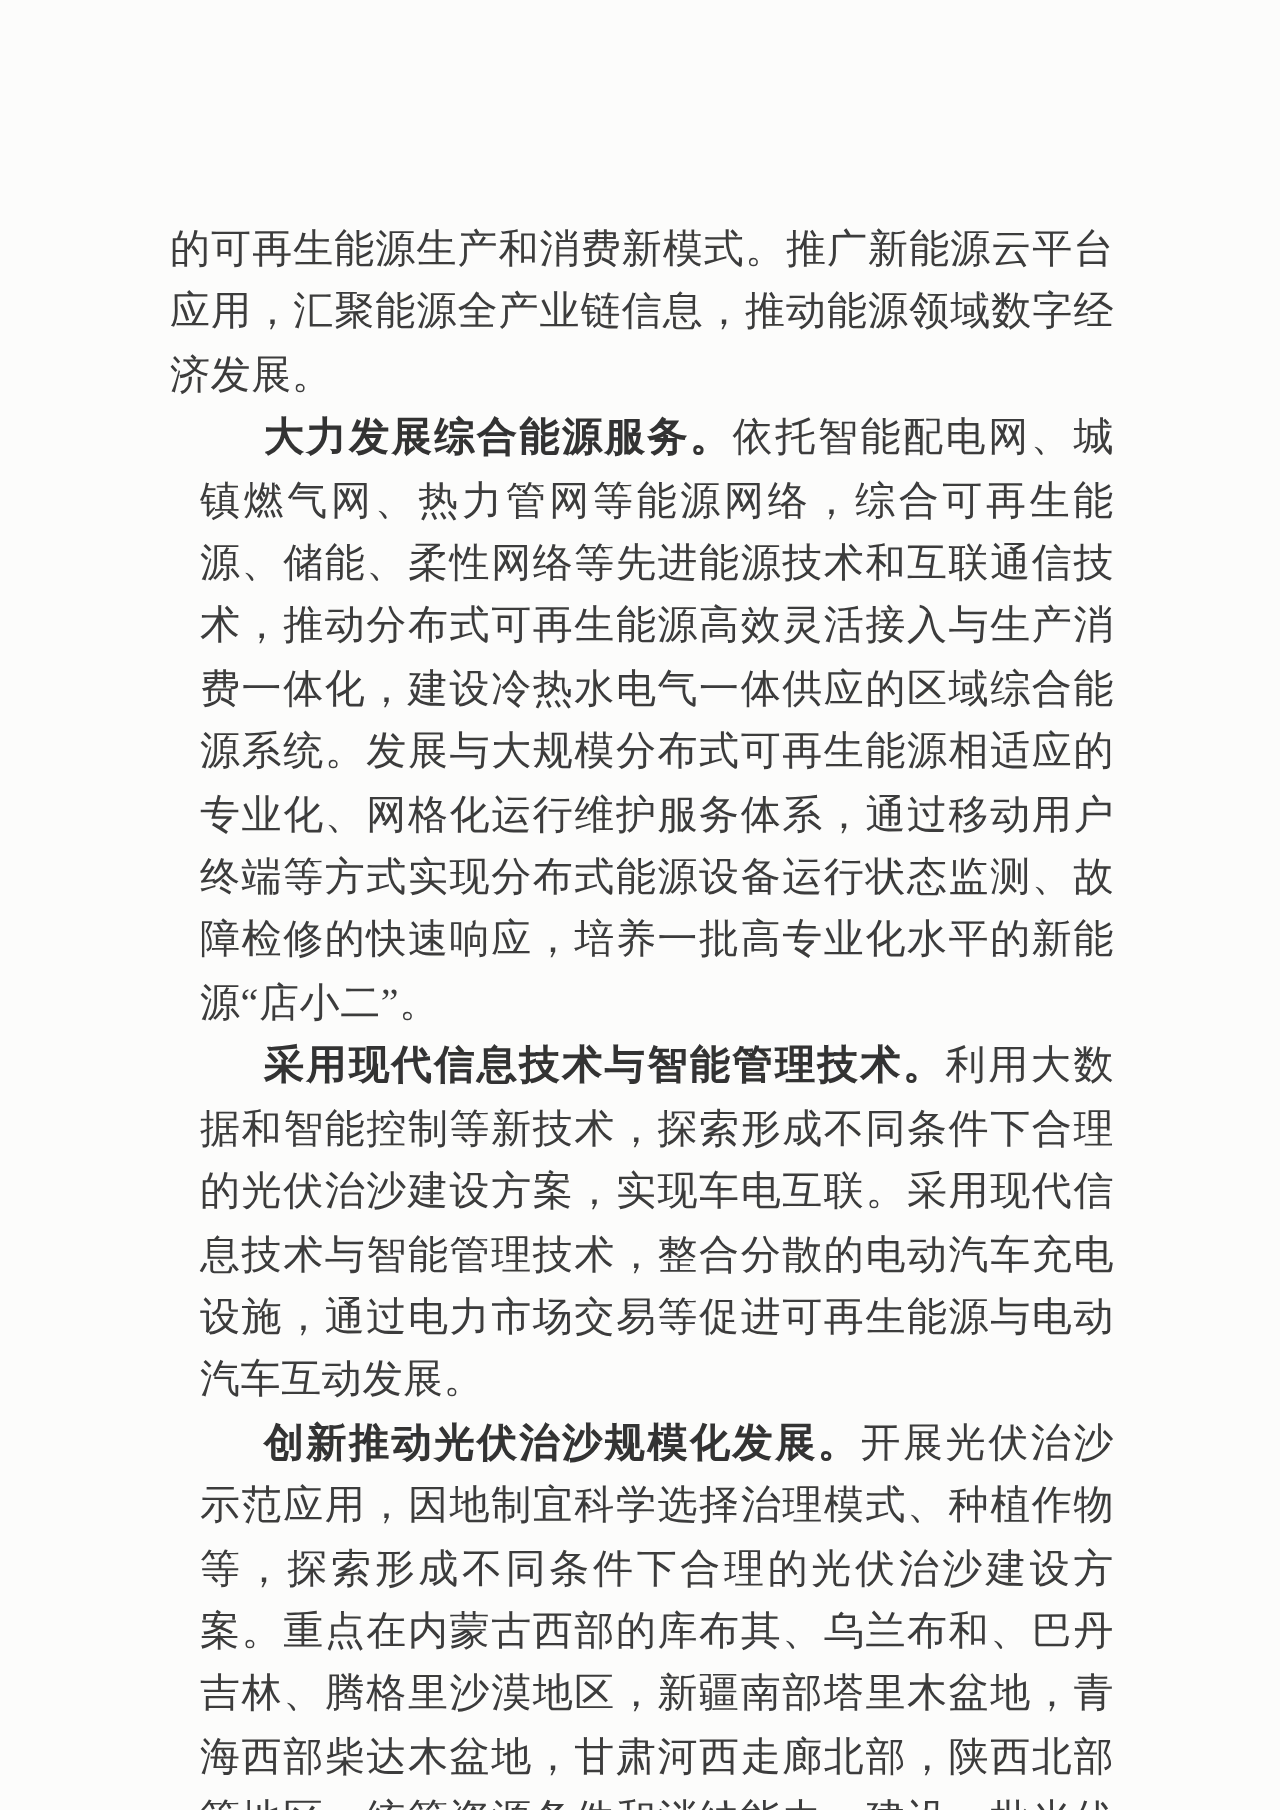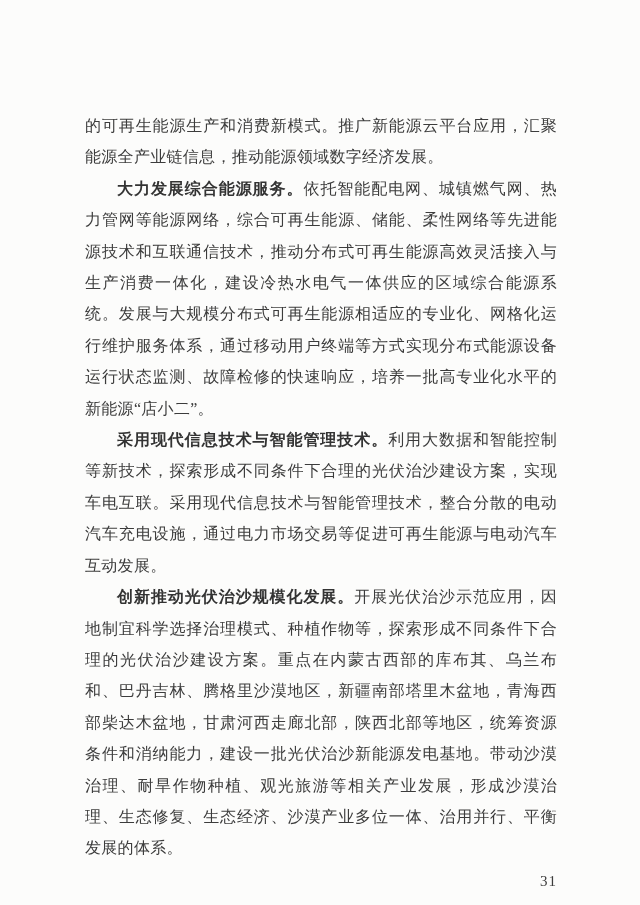--- a/index.html
+++ b/index.html
@@ -18,29 +18,30 @@
   }
   .content {
     position: absolute;
     top: 110px;
     left: 85px;
     width: 472px;
   }
   .para {
     margin: 0;
     padding: 0;
-    font-size: 16px;
+    font-size: 20px;
     line-height: 31.4px;
     letter-spacing: 0.3px;
     color: #3c3c3c;
     text-align: justify;
     text-justify: inter-character;
   }
   .para.indent {
     text-indent: 32px;
+    margin-left: 15px;
   }
   .lead {
     font-weight: bold;
     color: #333333;
   }
   .page-number {
     margin-top: 2px;
     font-size: 15px;
     line-height: 31.4px;
     letter-spacing: 1px;

